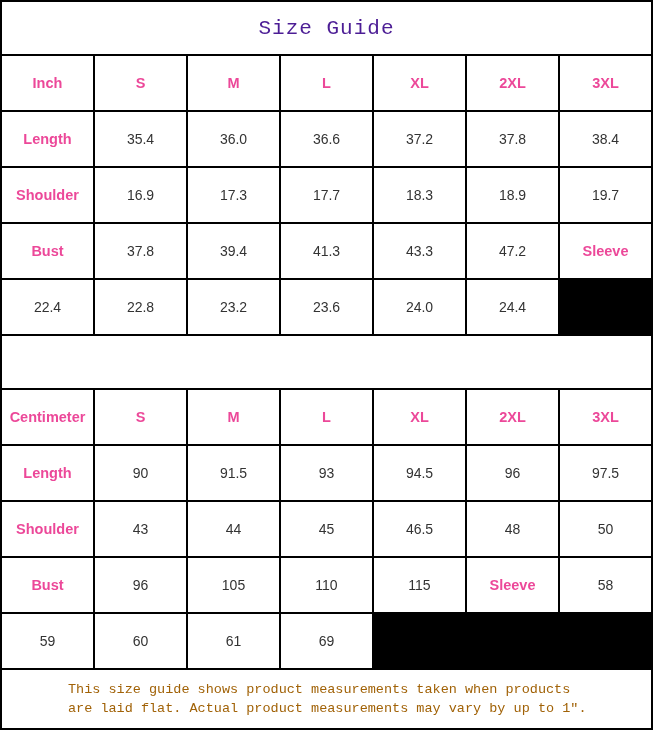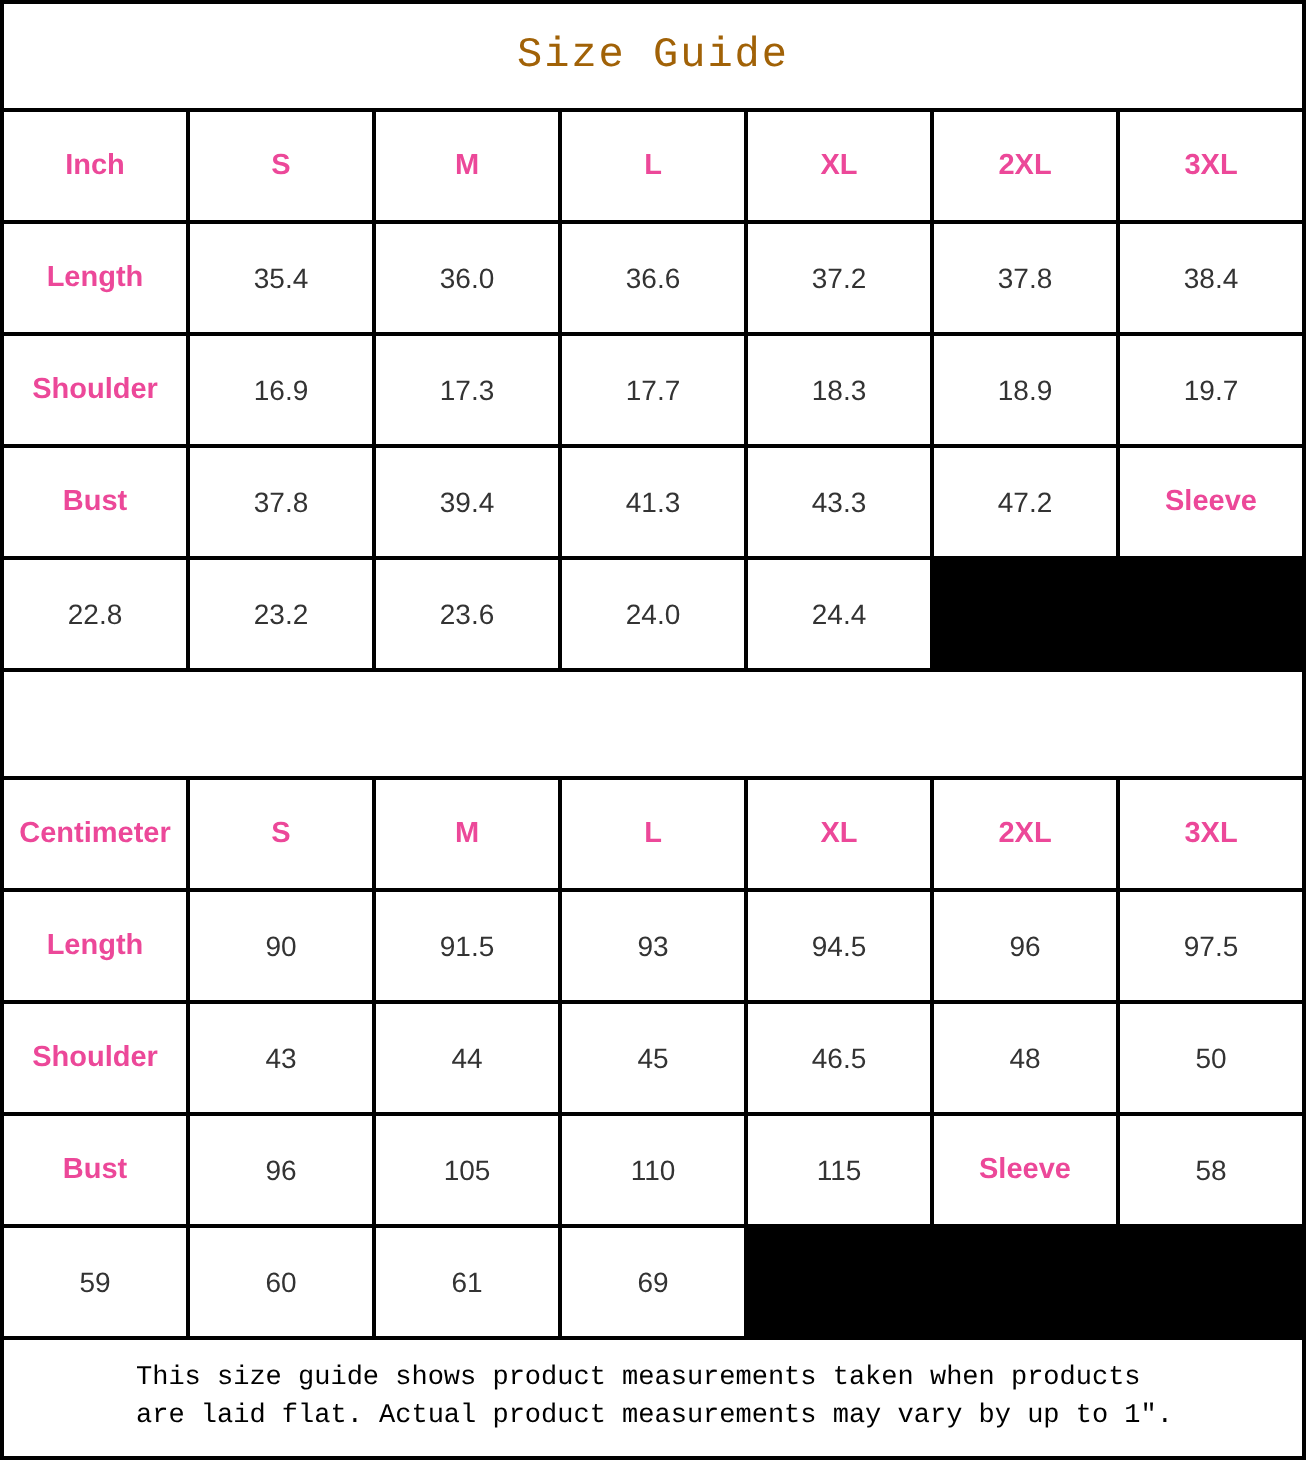--- a/index.html
+++ b/index.html
@@ -22,36 +22,36 @@
     font-family: "Liberation Sans", sans-serif;
     font-size: 14px;
     color: #333333;
     overflow: hidden;
   }
   .span-all { grid-column: 1 / -1; }
   .title {
     font-family: "Liberation Mono", "DejaVu Sans Mono", monospace;
     font-size: 21px;
     letter-spacing: 1px;
-    color: #a16207;
+    color: #4c1d95;
   }
   .head, .rowlabel {
     font-weight: bold;
     font-size: 14.5px;
     color: #ec4899;
   }
   .footer {
     flex-direction: column;
     align-items: flex-start;
     justify-content: center;
     padding-left: 66px;
     font-family: "Liberation Mono", "DejaVu Sans Mono", monospace;
     font-size: 13.5px;
     line-height: 19px;
-    color: #000000;
+    color: #a16207;
     white-space: nowrap;
   }
 </style>
 </head>
 <body>
 
 <div class="sheet">
 
   <div class="cell title span-all">Size Guide</div>
 
@@ -80,20 +80,21 @@
   <div class="cell">19.7</div>
 
   <div class="cell rowlabel">Bust</div>
   <div class="cell">37.8</div>
   <div class="cell">39.4</div>
   <div class="cell">41.3</div>
   <div class="cell">43.3</div>
   <div class="cell">47.2</div>
 
   <div class="cell rowlabel">Sleeve</div>
+  <div class="cell">22.4</div>
   <div class="cell">22.8</div>
   <div class="cell">23.2</div>
   <div class="cell">23.6</div>
   <div class="cell">24.0</div>
   <div class="cell">24.4</div>
 
   <div class="cell span-all"></div>
 
   <div class="cell head">Centimeter</div>
   <div class="cell head">S</div>

